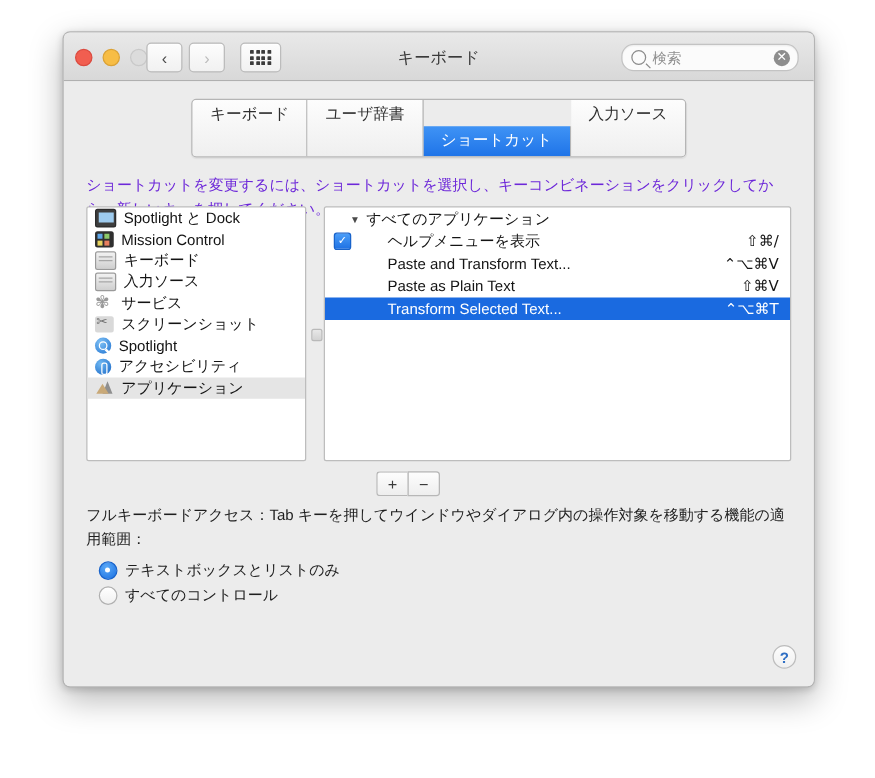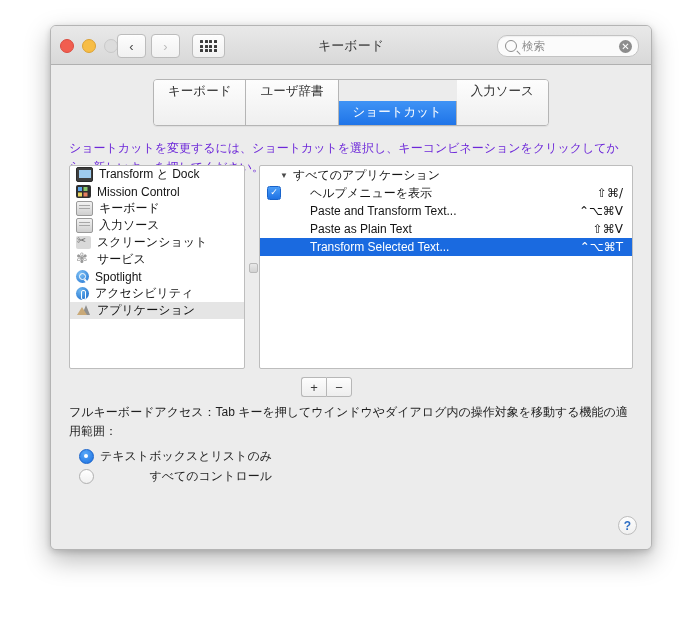--- a/index.html
+++ b/index.html
@@ -214,21 +214,21 @@
   }
   .pmbtn.left { border-radius: 3px 0 0 3px; border-right: none; }
   .pmbtn.right { border-radius: 0 3px 3px 0; }
 
   
   .fka {
     position: absolute; left: 18px; top: 338px; width: 566px;
     font-size: 12px; color: #1e1e1e; line-height: 1.55;
   }
   .radios { position: absolute; left: 28px; top: 381px; }
-  .radiorow { display: flex; align-items: center; height: 20px; font-size: 12px; color: #1e1e1e; justify-content: space-between; }
+  .radiorow { display: flex; align-items: center; height: 20px; font-size: 12px; color: #1e1e1e; }
   .radio {
     width: 13px; height: 13px; border-radius: 50%; margin-right: 6px; flex: none;
     border: 1px solid #b0b0b0;
     background: linear-gradient(to bottom,#ffffff,#f0f0f0);
     position: relative;
   }
   .radio.on {
     background: radial-gradient(circle at 40% 30%, #5aa9f8, #1a6fe0);
     border-color: #1863cb;
   }
@@ -308,41 +308,41 @@
       </div>
     </div>
 
     <div class="desc">ショートカットを変更するには、ショートカットを選択し、キーコンビネーションをクリックしてから、新しいキーを押してください。</div>
 
     <div class="panes">
 
       <div class="pane-left">
         <div class="srow">
           <span class="sicon ic-laptop"></span>
-          <span>Transform と Dock</span>
+          <span>Spotlight と Dock</span>
         </div>
         <div class="srow">
           <span class="sicon ic-mission"></span>
           <span>Mission Control</span>
         </div>
         <div class="srow">
           <span class="sicon ic-keyboard"></span>
           <span>キーボード</span>
         </div>
         <div class="srow">
           <span class="sicon ic-keyboard"></span>
           <span>入力ソース</span>
         </div>
         <div class="srow">
+          <span class="sicon ic-gear"></span>
+          <span>サービス</span>
+        </div>
+        <div class="srow">
           <span class="sicon ic-screenshot"></span>
           <span>スクリーンショット</span>
-        </div>
-        <div class="srow">
-          <span class="sicon ic-gear"></span>
-          <span>サービス</span>
         </div>
         <div class="srow">
           <span class="sicon ic-spotlight"></span>
           <span>Spotlight</span>
         </div>
         <div class="srow">
           <span class="sicon ic-access"></span>
           <span>アクセシビリティ</span>
         </div>
         <div class="srow selected">

